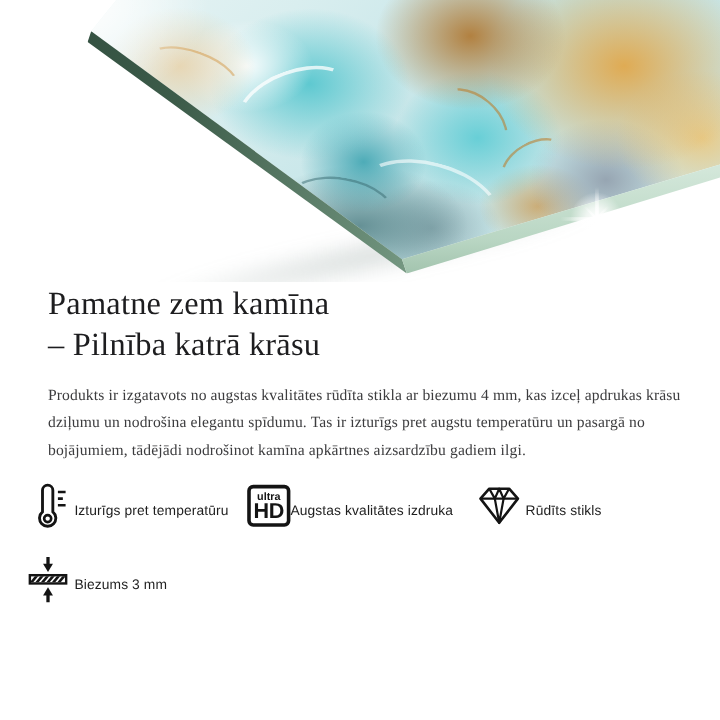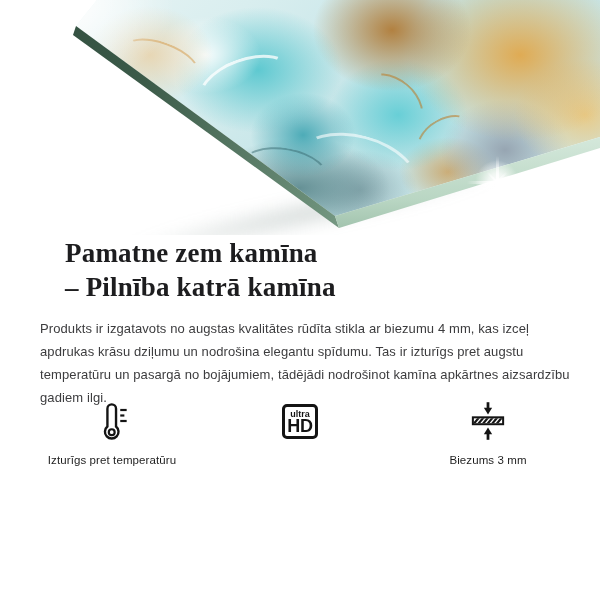--- a/index.html
+++ b/index.html
@@ -82,36 +82,35 @@
     background:linear-gradient(to bottom,rgba(255,255,255,0),#fff 45%,#fff 55%,rgba(255,255,255,0));}
   .sparkle .beam-d1{position:absolute;left:-14px;top:-1px;width:28px;height:2px;transform:rotate(45deg);
     background:linear-gradient(to right,rgba(255,255,255,0),#fff 50%,rgba(255,255,255,0));}
   .sparkle .beam-d2{position:absolute;left:-14px;top:-1px;width:28px;height:2px;transform:rotate(-45deg);
     background:linear-gradient(to right,rgba(255,255,255,0),#fff 50%,rgba(255,255,255,0));}
 
   
   .content{position:absolute;left:40px;top:236px;width:535px;}
   h1{
     font-family:"Liberation Serif","DejaVu Serif",serif;
-    font-weight:700;font-size:27px;line-height:34px;color:var(--text-dark,#1d1d1f);
+    font-weight:400;font-size:27px;line-height:34px;color:var(--text-dark,#1d1d1f);
     letter-spacing:.2px;
-    margin-left:25px;
   }
   h1 span{display:block;}
   .description{
     margin-top:13px;font-size:13px;line-height:23px;color:var(--text-body,#3c3c3e);
-    letter-spacing:.1px;width:535px;
+    letter-spacing:.1px;width:535px;font-family:Liberation Serif, serif;
   }
 
   
   .features{
     position:absolute;left:18px;top:398px;width:564px;
     display:grid;grid-template-columns:1fr 1fr 1fr;row-gap:16px;
   }
-  .feature{display:flex;flex-direction:column;align-items:center;}
+  .feature{display:flex;flex-direction:row;align-items:center;}
   .feature .icon-box{height:46px;display:flex;align-items:center;justify-content:center;}
   .feature svg{display:block;}
   .feature .label{margin-top:10px;font-size:11.5px;color:#1e1e1e;letter-spacing:.1px;text-align:center;}
   .uhd{
     width:36px;height:35px;border:3px solid var(--icon-ink,#141414);border-radius:5px;
     display:flex;flex-direction:column;align-items:center;justify-content:center;color:var(--icon-ink,#141414);
   }
   .uhd .t1{font-size:9px;font-weight:700;line-height:9px;}
   .uhd .t2{font-size:18px;font-weight:800;line-height:14px;letter-spacing:-.3px;}
   .stroke{fill:none;stroke:var(--icon-ink,#141414);}
@@ -137,21 +136,21 @@
       <div class="beam-d1"></div>
       <div class="beam-d2"></div>
     <div class="beam-h"></div>
       <div class="beam-v"></div>
   </div>
 </div>
 
 <div class="content">
   <h1>
     <span>Pamatne zem kamīna</span>
-    <span>– Pilnība katrā kamīna</span>
+    <span>– Pilnība katrā krāsu</span>
   </h1>
   <p class="description">Produkts ir izgatavots no augstas kvalitātes rūdīta stikla ar biezumu 4 mm, kas izceļ apdrukas krāsu dziļumu un nodrošina elegantu spīdumu. Tas ir izturīgs pret augstu temperatūru un pasargā no bojājumiem, tādējādi nodrošinot kamīna apkārtnes aizsardzību gadiem ilgi.</p>
 </div>
 
 <div class="features">
 
   <div class="feature">
     <div class="icon-box">
       <svg width="44" height="44" viewBox="0 0 48 48">
         <path class="stroke" stroke-width="2.6" d="M19 10.5a4.7 4.7 0 0 1 9.4 0V30a7.4 7.4 0 1 1 -9.4 0 Z"></path>
@@ -164,23 +163,35 @@
     <div class="label">Izturīgs pret temperatūru</div>
   </div>
 
   <div class="feature">
     <div class="icon-box">
       <div class="uhd">
         <div class="t1">ultra</div>
         <div class="t2">HD</div>
       </div>
     </div>
-  </div>
-
-
+    <div class="label">Augstas kvalitātes izdruka</div>
+  </div>
+
+
+  <div class="feature">
+    <div class="icon-box">
+      <svg width="44" height="44" viewBox="0 0 48 48">
+        <path class="stroke" stroke-width="2.4" stroke-linejoin="round" d="M15 9h18l8 9-17 22L7 18Z"></path>
+        <line class="stroke" stroke-width="2" x1="7" y1="18" x2="41" y2="18"></line>
+        <path class="stroke" stroke-width="2" stroke-linejoin="round" d="M15 9l5 9 4-9 4 9 5-9"></path>
+        <path class="stroke" stroke-width="2" stroke-linejoin="round" d="M20 18l4 22 4-22"></path>
+      </svg>
+    </div>
+    <div class="label">Rūdīts stikls</div>
+  </div>
 
 
   <div class="feature">
     <div class="icon-box">
       <svg width="44" height="44" viewBox="0 0 48 48">
         <defs>
             <clipPath id="barClip">
               <rect x="8.5" y="21" width="31" height="5.5"></rect>
             </clipPath>
           </defs>

